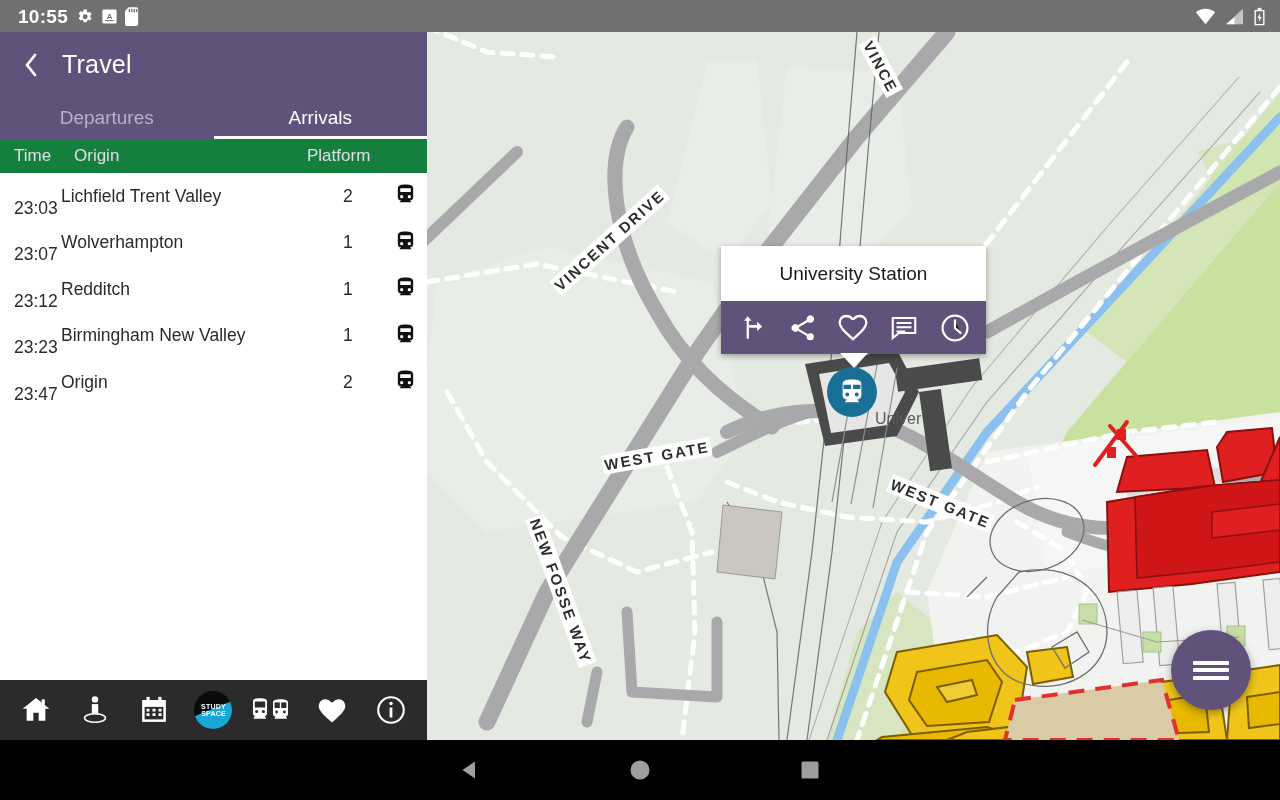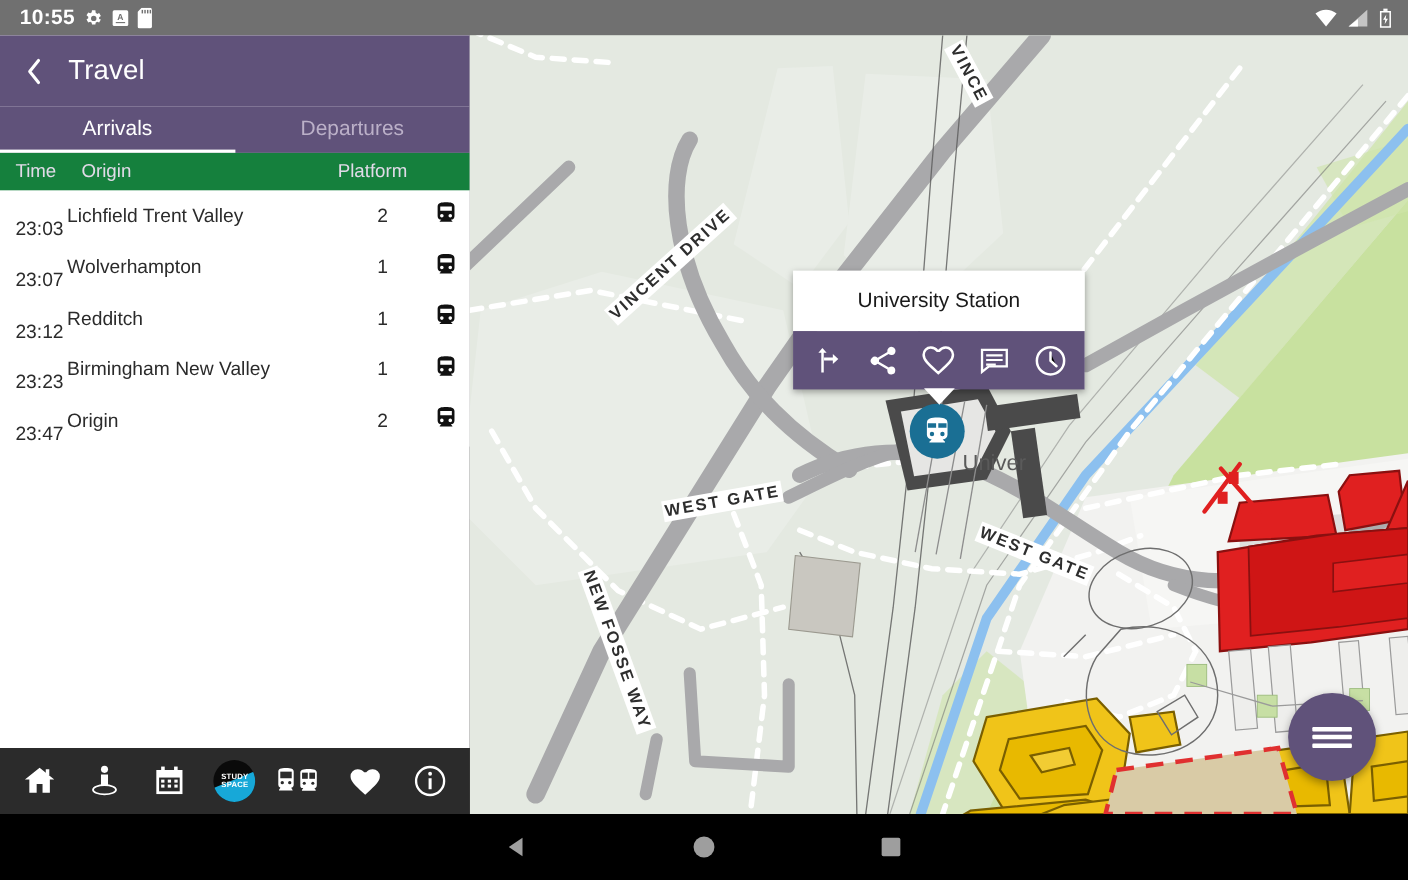--- a/index.html
+++ b/index.html
@@ -104,21 +104,21 @@
     position:absolute; left:50%; bottom:-14px; margin-left:-14px;
     width:0; height:0; border-left:14px solid transparent; border-right:14px solid transparent;
     border-top:15px solid #fff;
   }
   .marker {
     position:absolute; left:400px; top:335px; width:50px; height:50px;
     border-radius:50%; background:#1a6f94; display:flex; align-items:center; justify-content:center;
     cursor:pointer;
   }
   .map-poi-label {
-    position:absolute; left:448px; top:378px; font-size:20px; color:#5a5a5a;
+    position:absolute; left:448px; top:378px; font-size:16px; color:#5a5a5a;
   }
   .fab {
     position:absolute; left:744px; top:598px; width:80px; height:80px; border-radius:50%;
     background:#60527a; display:flex; align-items:center; justify-content:center;
     box-shadow:0 3px 8px rgba(0,0,0,.35); cursor:pointer;
   }
   .fab .bar { width:36px; height:4px; background:#fff; margin:3.5px 0; border-radius:1px; }
 
   
   .slabel {
@@ -388,22 +388,22 @@
     <div class="appbar">
       <div class="back-btn">
         <svg width="18" height="28" viewBox="0 0 18 28">
             <path fill="none" stroke="#fff" stroke-width="2.8" stroke-linecap="round" stroke-linejoin="round" d="M13 4L5 14l8 10"></path>
           </svg>
       </div>
       <div class="appbar-title">Travel</div>
     </div>
 
     <div class="tabs">
+      <div class="tab">Departures</div>
       <div class="tab active">Arrivals</div>
-      <div class="tab">Departures</div>
     </div>
 
     <div class="colhdr">
       <span class="ch-time">Time</span>
       <span class="ch-origin">Origin</span>
       <span class="ch-plat">Platform</span>
     </div>
 
     <div class="rows">
 

